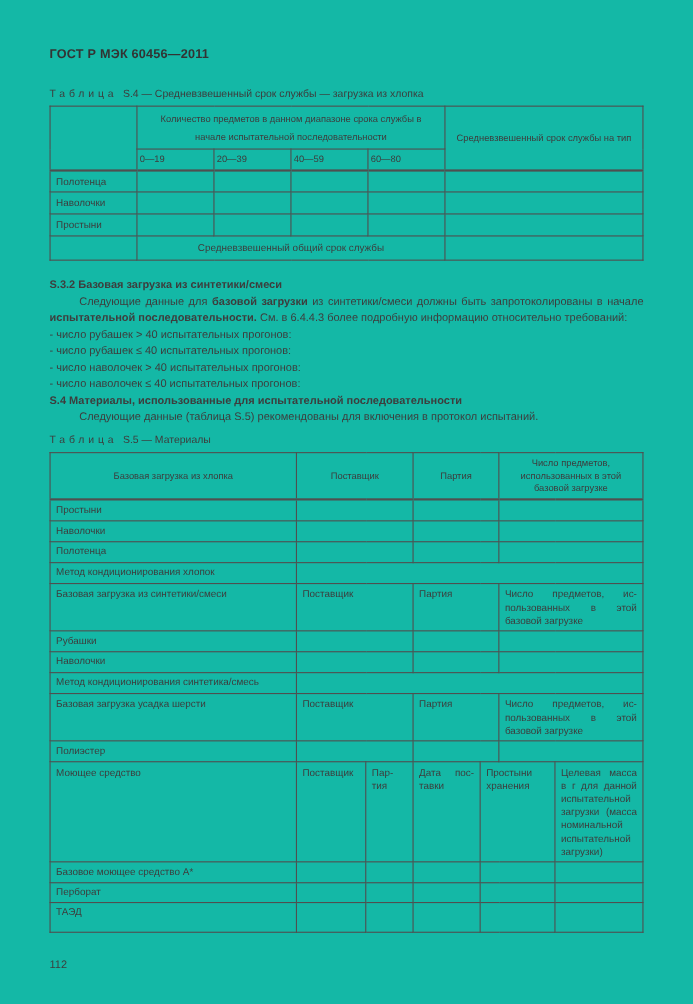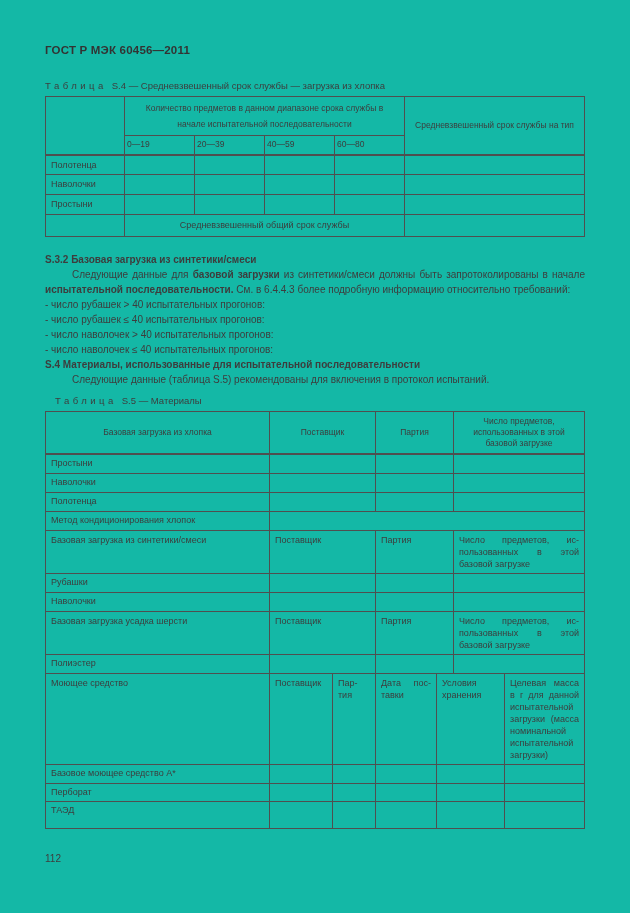--- a/index.html
+++ b/index.html
@@ -5,21 +5,21 @@
   * { box-sizing: border-box; }
   html,body { margin:0; padding:0; background:#ffffff; }
   .page {
     position:relative; width:630px; height:913px; background:#14b8a6;
     font-family:"Liberation Sans","DejaVu Sans",sans-serif; color:#3d3d3d; overflow:hidden;
   }
   .inner { position:absolute; left:45px; top:44px; width:540px; }
   .doc-title { font-weight:bold; font-size:11.5px; letter-spacing:0.2px; margin:0 0 24px 0; color:#333; }
   .caption { font-size:9.5px; margin:0 0 5px 0; }
   .capw { letter-spacing:3.5px; margin-right:5px;text-align:center; }
-  .cap2 { margin-top:8px;margin-left:10px; }
+  .cap2 { margin-top:8px; }
 
   table { border-collapse:collapse; table-layout:fixed; width:539px; }
   td { border:1px solid #4f4f4f; font-size:9px; line-height:11.5px; padding:3px 5px; vertical-align:top; }
   .hsep { border-bottom-width:2px !important; }
 
   
   .t4 .hc { text-align:center; vertical-align:middle; font-size:8.5px; line-height:16px; padding:3px 10px; }
   .t4 .range { text-align:left; font-size:8.5px; height:19px; padding:3px 2px; }
   .t4 .bodyrow > td { height:20px; padding-top:4px; }
   .t4 .footer-cell { text-align:center; height:22px; padding-top:5px; }
@@ -177,40 +177,44 @@
         <td colspan="2"></td>
         <td colspan="2"></td>
         <td colspan="2"></td>
       </tr>
       <tr class="simple">
         <td>Наволочки</td>
         <td colspan="2"></td>
         <td colspan="2"></td>
         <td colspan="2"></td>
       </tr>
+      <tr class="simple">
+        <td>Метод кондиционирования синтетика/смесь</td>
+        <td colspan="6"></td>
+      </tr>
 
       <tr>
         <td class="lh">Базовая загрузка усадка шерсти</td>
         <td colspan="2" class="lh">Поставщик</td>
         <td colspan="2" class="lh">Партия</td>
         <td colspan="2" class="lh just">Число предметов, ис-пользованных в этой базовой загрузке</td>
       </tr>
       <tr class="simple">
         <td>Полиэстер</td>
         <td colspan="2"></td>
         <td colspan="2"></td>
         <td colspan="2"></td>
       </tr>
 
       <tr>
         <td class="lh">Моющее средство</td>
         <td class="lh">Поставщик</td>
         <td class="lh just">Пар-тия</td>
         <td class="lh just">Дата пос-тавки</td>
-        <td colspan="2" class="lh">Условия хранения</td>
+        <td colspan="2" class="lh">Простыни хранения</td>
         <td class="lh just">Целевая масса в г для данной испытательной загрузки (масса номинальной испытательной загрузки)</td>
       </tr>
       <tr class="simple">
         <td>Базовое моющее средство А*</td>
         <td></td>
         <td></td>
         <td></td>
         <td colspan="2"></td>
         <td></td>
       </tr>

